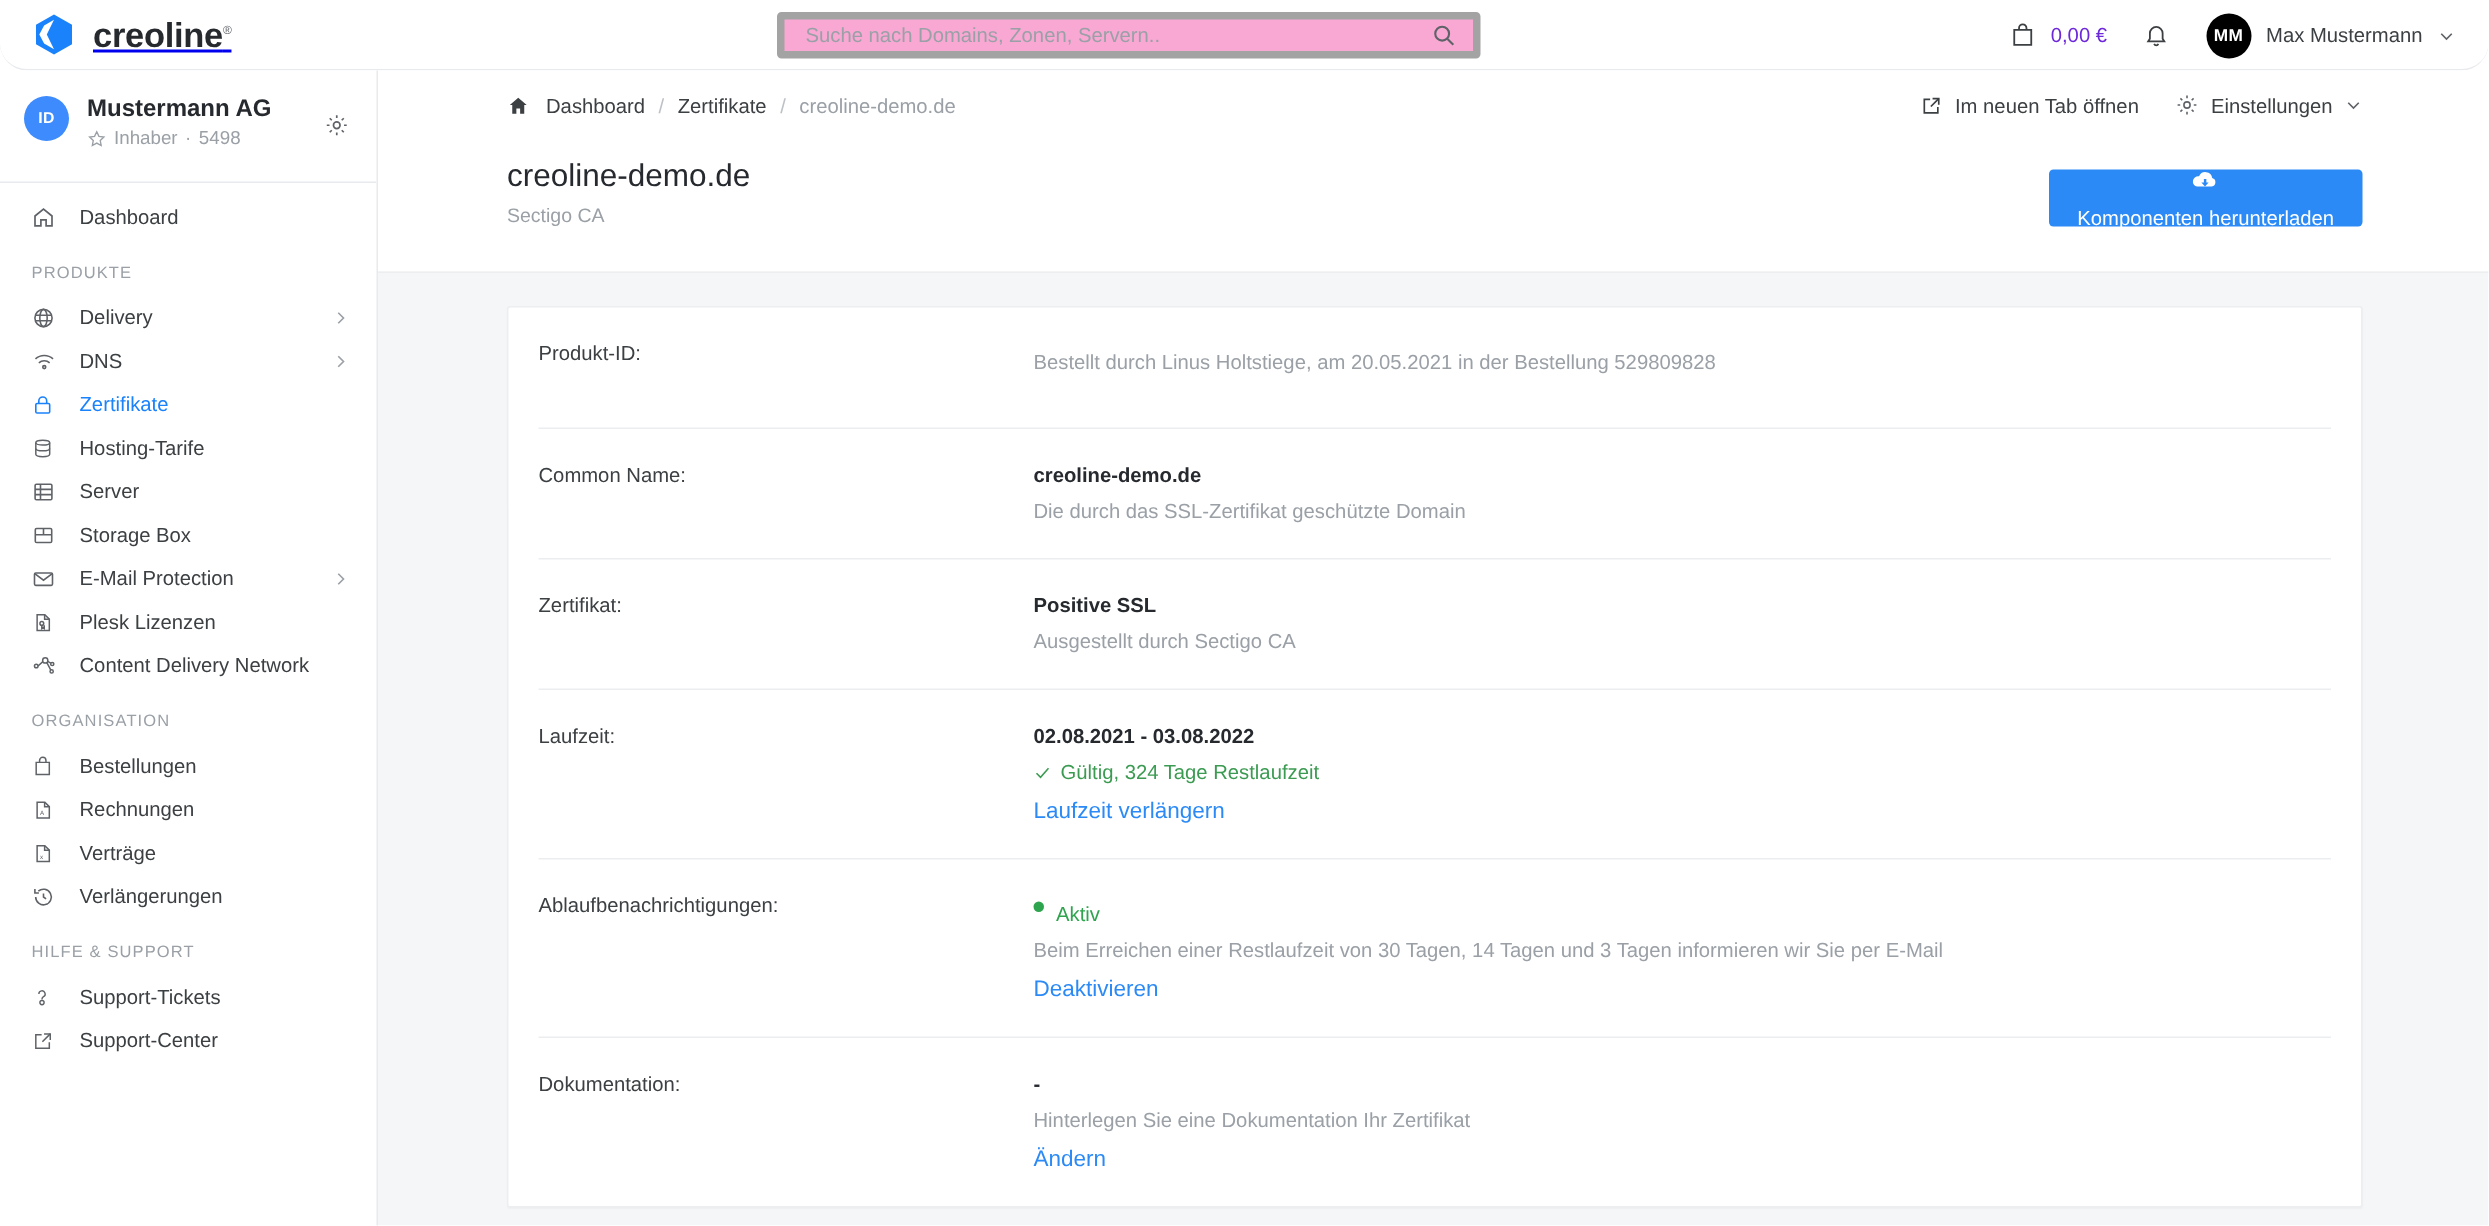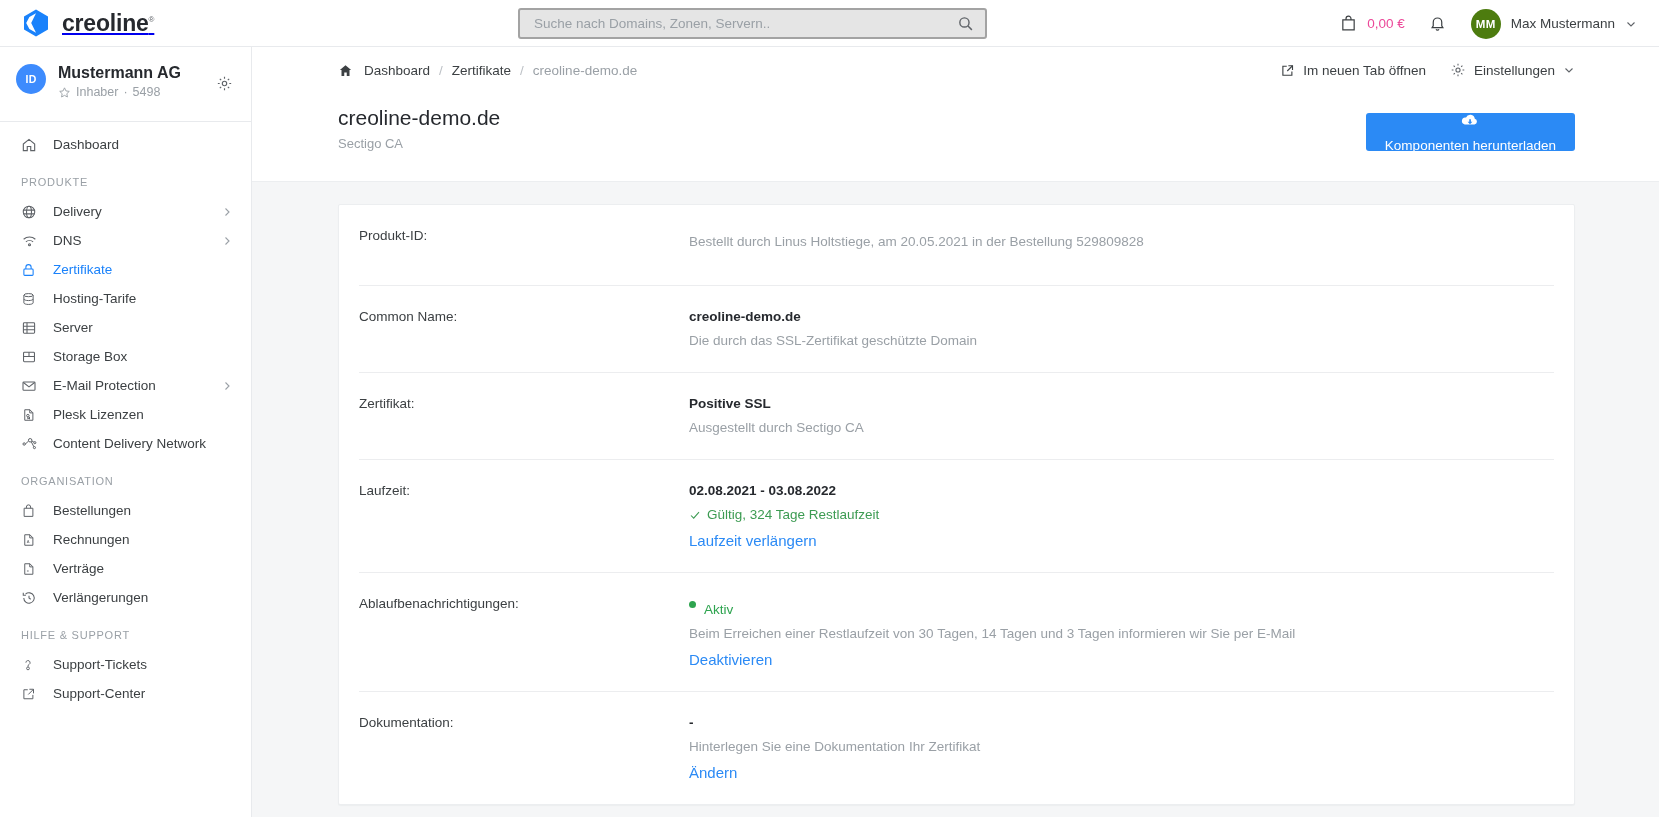--- a/index.html
+++ b/index.html
@@ -13,39 +13,40 @@
   }
 
   
   .topbar {
     position: absolute; top: 0; left: 0;
     width: 1659px; height: 47px;
     background: #fff;
     border-bottom: 1px solid #e8eaed;
     display: flex; align-items: center;
     z-index: 40;
+    border-radius: 18px;
   }
   .brand { display: flex; align-items: center; gap: 11px; padding-left: 21px; width: 252px; }
   .brand-mark { width: 30px; height: 30px; display: block; }
   .brand-name {
     font-size: 23px; font-weight: 700; color: #26292e;
     letter-spacing: -0.2px; position: relative;
   }
   .brand-name .reg {
     font-size: 8px; vertical-align: super; font-weight: 400; color: #5f6368;
   }
 
   .search-wrap {
     position: absolute; left: 518px; top: 8px;
     width: 469px; height: 31px;
   }
   .search-box {
     width: 100%; height: 100%;
-    background: #e5e5e5;
-    border: 2px solid #a3a3a3;
+    background: #f9a8d4;
+    border: 5px solid #a3a3a3;
     border-radius: 3px;
     display: flex; align-items: flex-end;
   }
   .search-input {
     border: 0; outline: none; background: transparent;
     flex: 1; height: 100%;
     padding: 0 14px;
     font-family: "Liberation Sans", sans-serif;
     font-size: 13.5px; color: #3c4043;
   }
@@ -57,32 +58,32 @@
   }
 
   .topbar-right {
     position: absolute; right: 18px; top: 0; height: 47px;
     display: flex; align-items: center; gap: 0;
   }
   .cart-group {
     display: flex; align-items: center; gap: 10px;
     padding: 0 14px; cursor: pointer;
   }
-  .cart-amount { font-size: 13.5px; color: #ec4899; font-weight: 400; }
+  .cart-amount { font-size: 13.5px; color: #6d28d9; font-weight: 400; }
   .bell-btn {
     width: 38px; height: 38px; display: flex; align-items: center; justify-content: center;
     background: none; border: 0; cursor: pointer;
   }
   .user-group {
     display: flex; align-items: center; gap: 10px;
     padding: 0 4px 0 14px; cursor: pointer;
   }
   .avatar {
     width: 30px; height: 30px; border-radius: 50%;
-    background: #4d7c0f;
+    background: #000000;
     color: #fff; font-size: 11.5px; font-weight: 700;
     display: flex; align-items: center; justify-content: center;
     letter-spacing: 0.3px;
   }
   .user-name { font-size: 13.5px; color: #3c4043; }
 
   
   .sidebar {
     position: absolute; top: 47px; left: 0;
     width: 252px; height: 770px;

